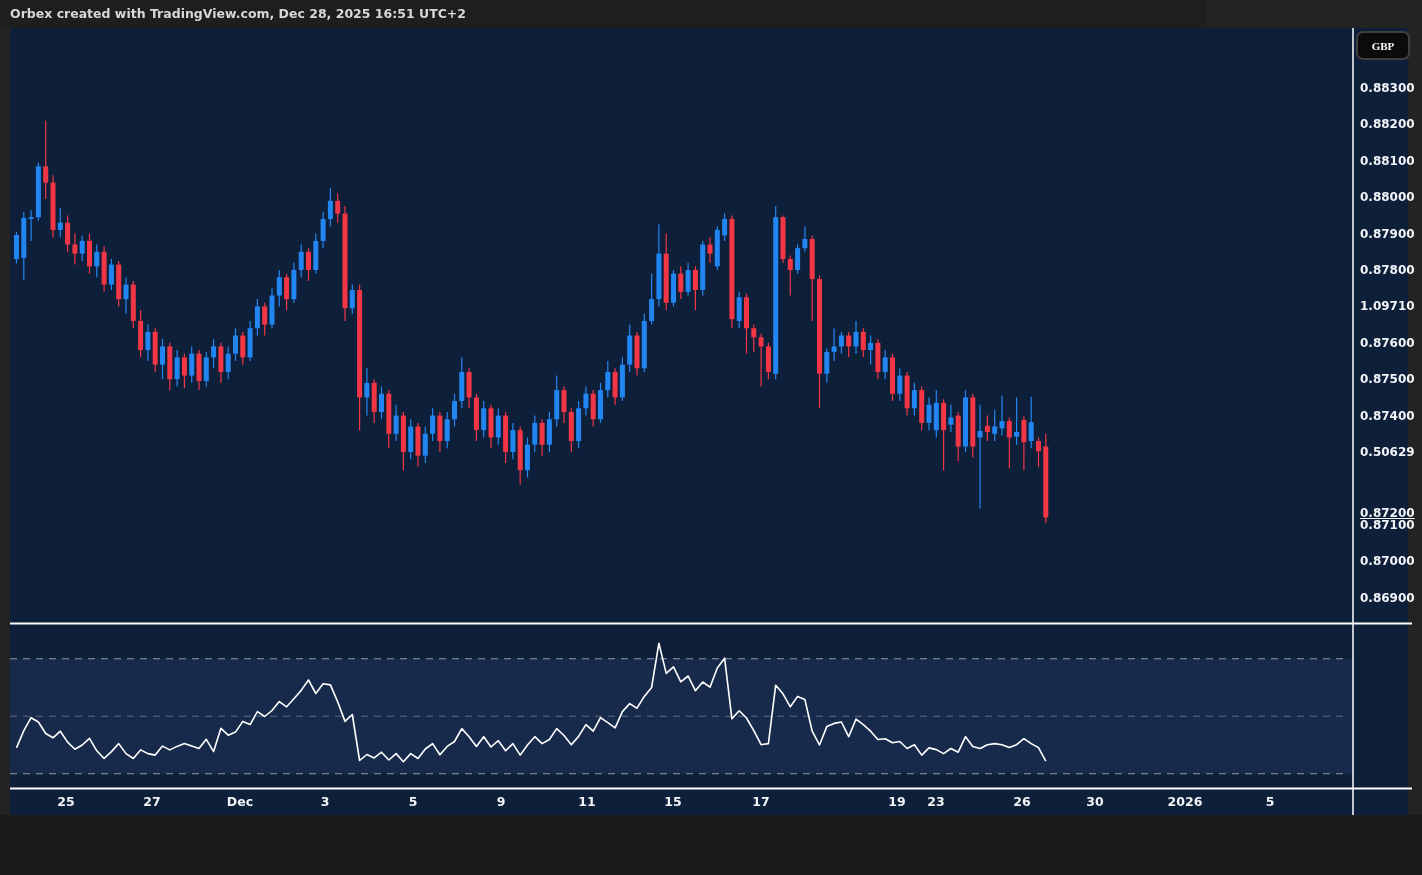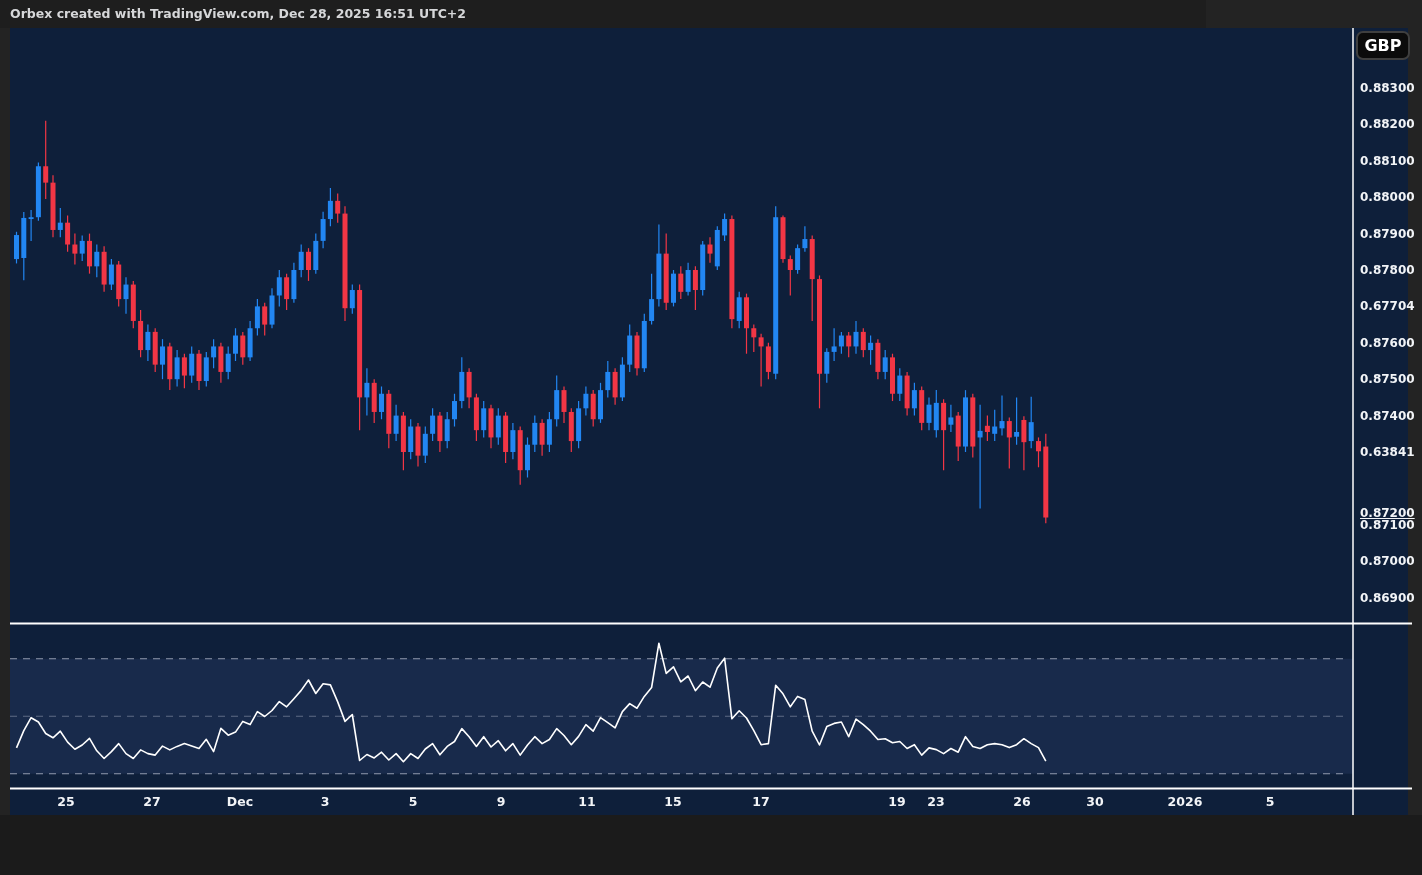--- a/index.html
+++ b/index.html
@@ -7,22 +7,22 @@
          font-family:"DejaVu Sans","Liberation Sans",sans-serif;}
   #topbar{position:absolute;left:0;top:0;width:1206px;height:28px;background:#1e1e1e;}
   #topbar .t{position:absolute;left:10px;top:6px;font-size:12.5px;font-weight:bold;color:#d6d7d9;white-space:nowrap;}
   #plot-bg{position:absolute;left:10px;top:28px;width:1398px;height:787px;background:#0e1f3a;}
   #chart-svg{position:absolute;left:0;top:0;width:1422px;height:875px;}
   .axis-label{position:absolute;font-size:12px;font-weight:bold;color:#f2f4f7;line-height:16px;white-space:nowrap;}
   .time-label{position:absolute;font-size:12.5px;font-weight:bold;color:#f2f4f7;transform:translateX(-50%);top:0;}
   #price-axis,#rsi-axis{position:absolute;left:1360px;top:0;width:60px;height:815px;pointer-events:none;}
   #time-axis{position:absolute;left:0;top:794px;width:1261px;height:22px;}
   #symbol-chip{position:absolute;left:1356px;top:31px;width:50px;height:25px;background:#0b0b0b;
-               border:2px solid #3f3f3f;border-radius:7px;color:#fff;font-size:16px;font-weight:bold;
-               display:flex;align-items:center;justify-content:center;}
+               border:2px solid #3f3f3f;border-radius:7px;color:#fff;font-size:11px;font-weight:bold;
+               display:flex;align-items:center;justify-content:center;font-family:Liberation Serif, serif;}
   #bottombar{position:absolute;left:0;top:815px;width:1422px;height:60px;background:#1b1b1b;}
 </style>
 </head>
 <body>
 
 <div id="stage">
   <div id="topbar">
     <div class="t">Orbex created with TradingView.com, Dec 28, 2025 16:51 UTC+2</div>
   </div>
 
@@ -323,25 +323,25 @@
       <line x1="1353" y1="28" x2="1353" y2="815" stroke="#ffffff" stroke-width="1.5"></line>
     </svg>
 
   <div id="price-axis">
       <div class="axis-label" style="top: 80px;">0.88300</div>
       <div class="axis-label" style="top: 116.4px;">0.88200</div>
       <div class="axis-label" style="top: 152.8px;">0.88100</div>
       <div class="axis-label" style="top: 189.2px;">0.88000</div>
       <div class="axis-label" style="top: 225.6px;">0.87900</div>
       <div class="axis-label" style="top: 262px;">0.87800</div>
-      <div class="axis-label" style="top: 298.4px;">0.67704</div>
+      <div class="axis-label" style="top: 298.4px;">1.09710</div>
       <div class="axis-label" style="top: 334.8px;">0.87600</div>
       <div class="axis-label" style="top: 371.2px;">0.87500</div>
       <div class="axis-label" style="top: 407.6px;">0.87400</div>
-      <div class="axis-label" style="top: 444px;">0.63841</div>
+      <div class="axis-label" style="top: 444px;">0.50629</div>
       <div class="axis-label" style="top: 505px; text-decoration: underline;">0.87200</div>
       <div class="axis-label" style="top: 516.8px;">0.87100</div>
       <div class="axis-label" style="top: 553.2px;">0.87000</div>
       <div class="axis-label" style="top: 589.6px;">0.86900</div>
     </div>
   <div id="time-axis">
       <div class="time-label" style="left: 66px;">25</div>
       <div class="time-label" style="left: 152px;">27</div>
       <div class="time-label" style="left: 240px;">Dec</div>
       <div class="time-label" style="left: 325px;">3</div>

